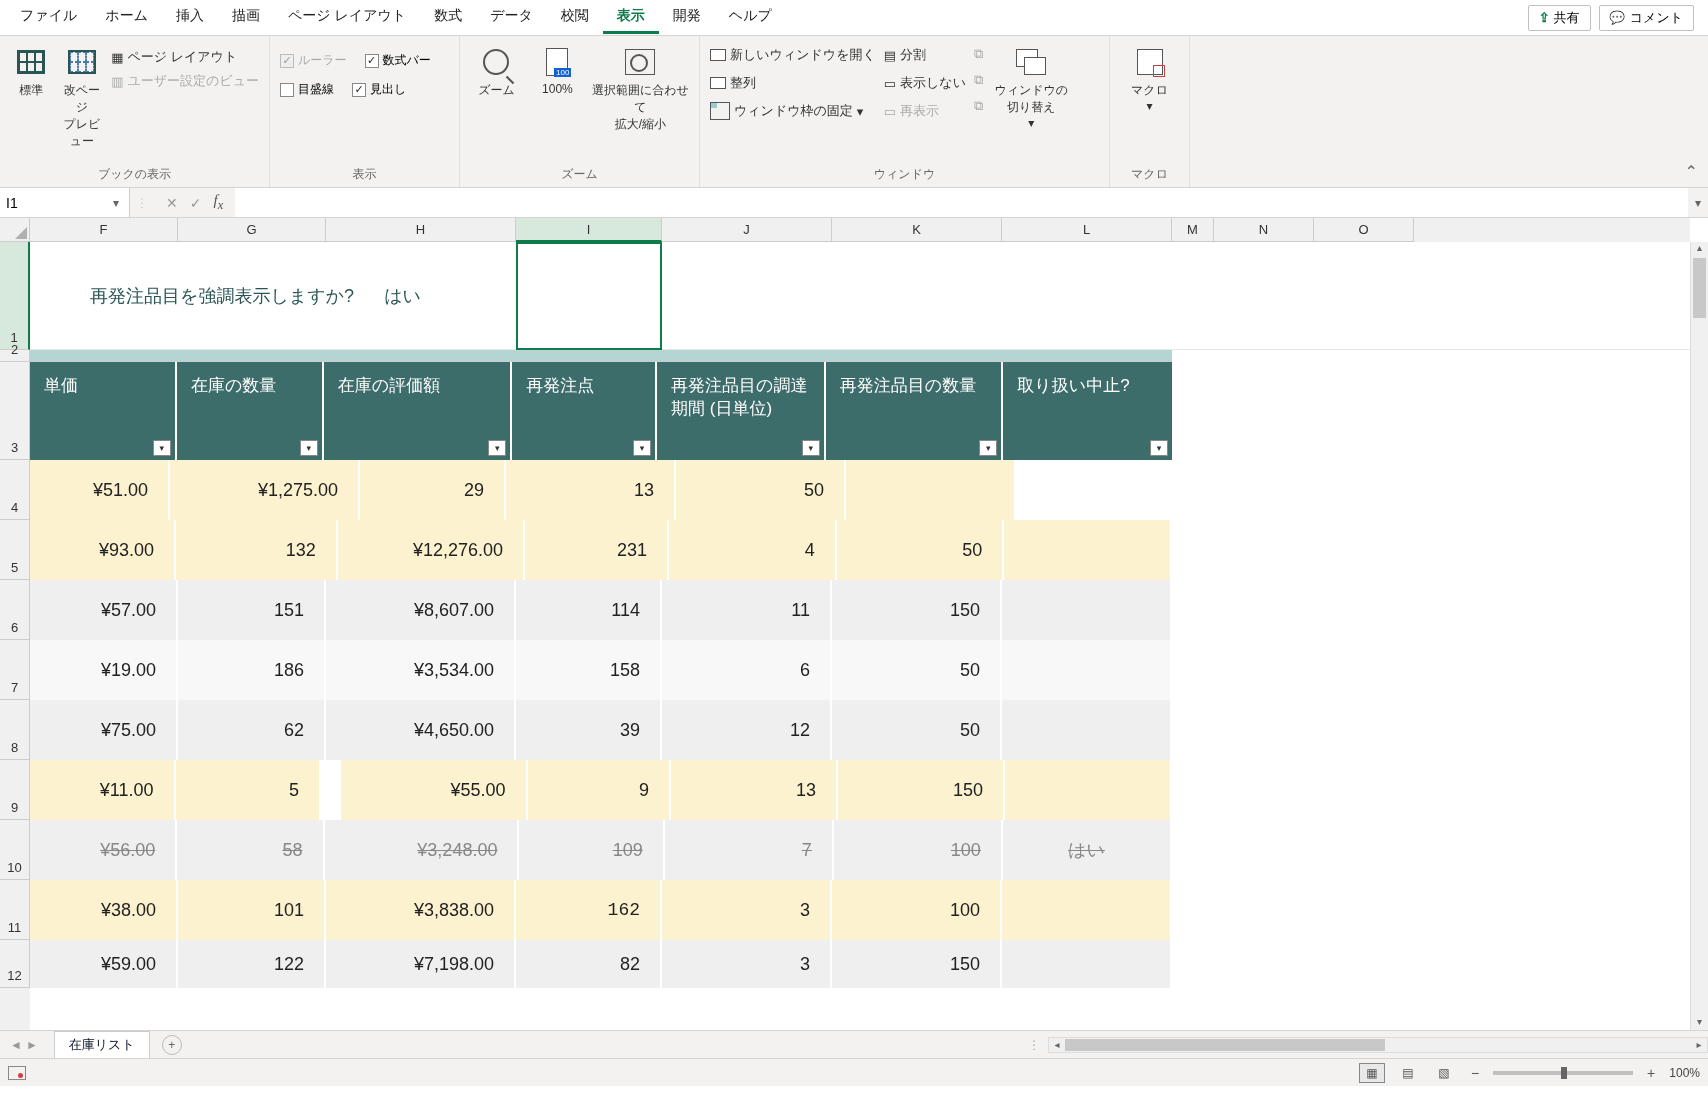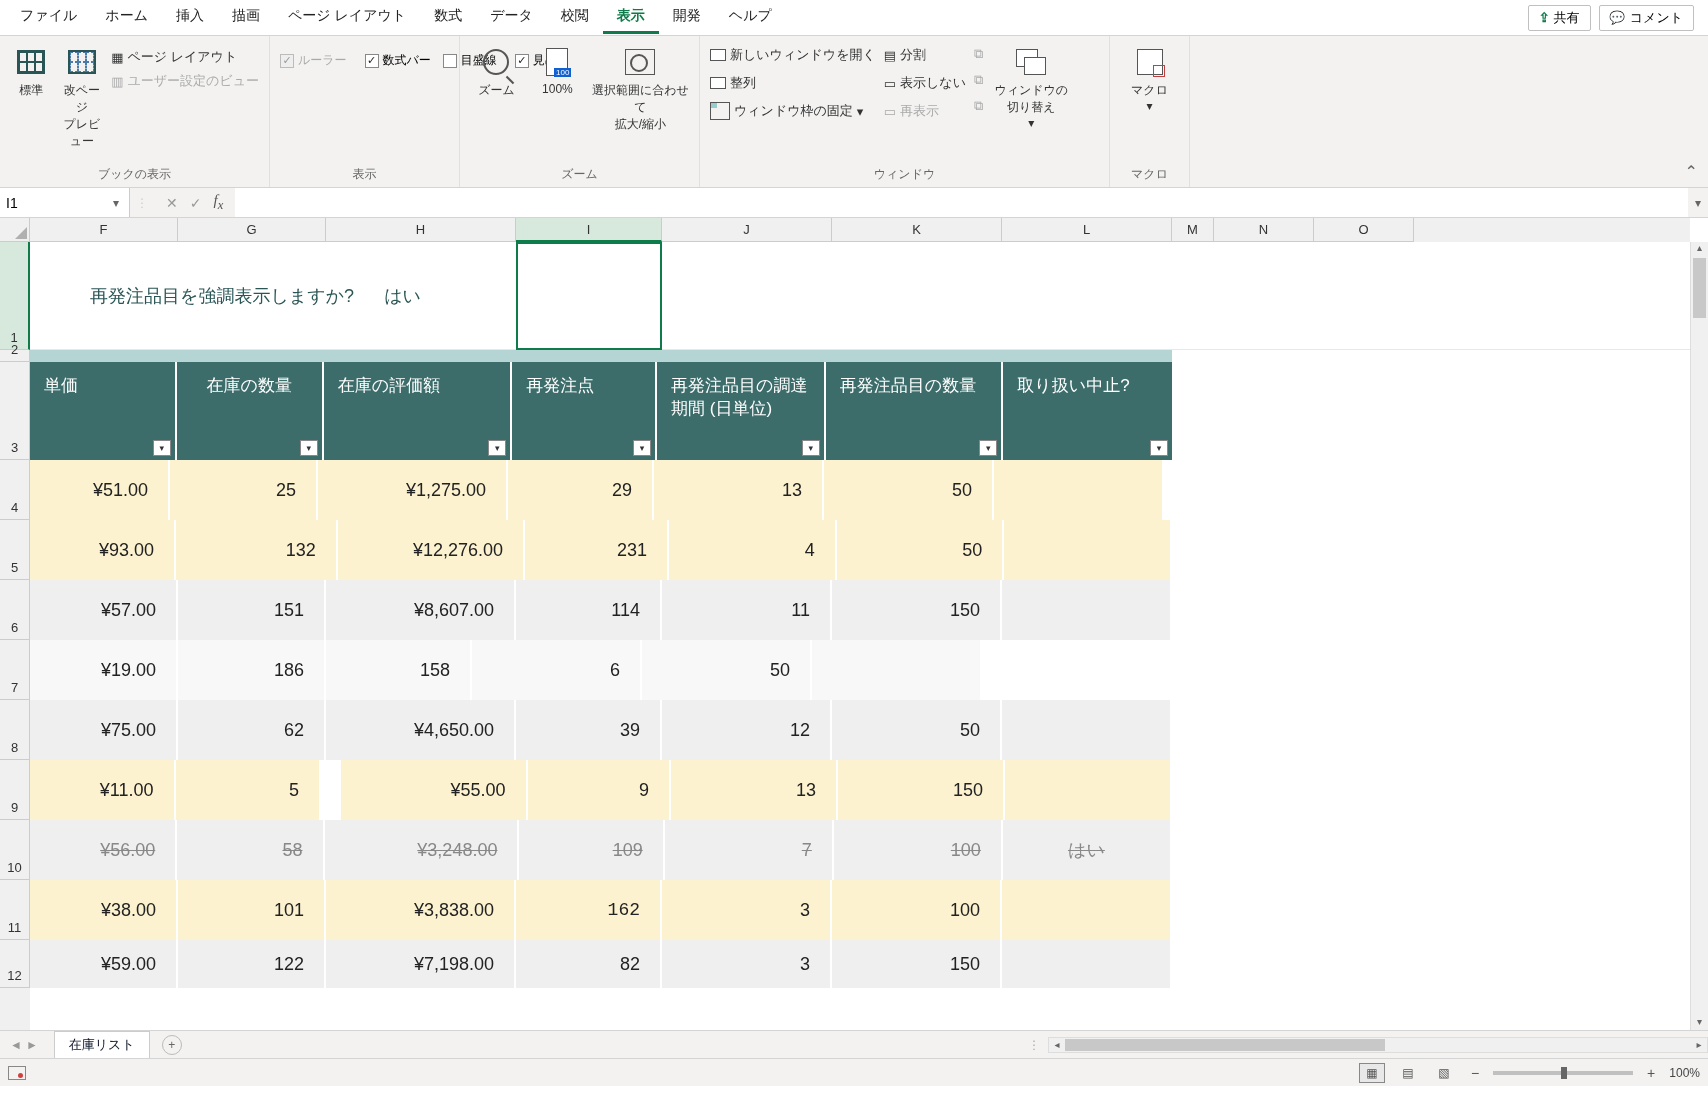--- a/index.html
+++ b/index.html
@@ -188,21 +188,21 @@
         <div class="ribbon-row dim-text">
           <span>▥</span>
           <span>ユーザー設定のビュー</span>
         </div>
       </div>
     </div>
     <div class="ribbon-group-label">ブックの表示</div>
   </div>
 
   <div class="ribbon-group" style="width:190px">
-    <div class="ribbon-group-body" style="flex-direction:row;gap:12px;padding-top:10px">
+    <div class="ribbon-group-body" style="flex-direction:column;gap:12px;padding-top:10px">
       <div style="display:flex;gap:18px">
         <div class="ribbon-row">
           <span class="chk dim on"></span>
           <span class="dim-text">ルーラー</span>
         </div>
         <div class="ribbon-row">
           <span class="chk on"></span>
           <span>数式バー</span>
         </div>
       </div>
@@ -369,21 +369,21 @@
           <span>はい</span>
         </div>
       </div>
       <div class="row1-sel"></div>
       <div class="row2" style="width: 1142px;"></div>
       <div class="headerrow" style="width: 1142px;">
         <div class="hcell" style="width: 148px;">
           <span>単価</span>
           <div class="filter">▾</div>
         </div>
-        <div class="hcell" style="width: 148px; text-align: center;">
+        <div class="hcell" style="width: 148px;">
           <span>在庫の数量</span>
           <div class="filter">▾</div>
         </div>
         <div class="hcell" style="width: 190px;">
           <span>在庫の評価額</span>
           <div class="filter">▾</div>
         </div>
         <div class="hcell" style="width: 146px;">
           <span>再発注点</span>
           <div class="filter">▾</div>
@@ -396,21 +396,20 @@
           <span>再発注品目の数量</span>
           <div class="filter">▾</div>
         </div>
         <div class="hcell" style="width: 170px;">
           <span>取り扱い中止?</span>
           <div class="filter">▾</div>
         </div>
       </div>
       <div class="datarow" style="width: 1142px; height: 60px;">
         <div class="dcell highlight" style="width: 140px;">¥51.00</div>
-        <div class="dcell highlight" style="width: 148px;">25</div>
         <div class="dcell highlight" style="width: 190px;">¥1,275.00</div>
         <div class="dcell highlight" style="width: 146px;">29</div>
         <div class="dcell highlight" style="width: 170px;">13</div>
         <div class="dcell highlight" style="width: 170px;">50</div>
         <div class="dcell highlight center" style="width: 170px;"></div>
       </div>
       <div class="datarow" style="width: 1142px; height: 60px;">
         <div class="dcell highlight" style="width: 148px;">¥93.00</div>
         <div class="dcell highlight" style="width: 164px;">132</div>
         <div class="dcell highlight" style="width: 190px;">¥12,276.00</div>
@@ -424,20 +423,21 @@
         <div class="dcell normal-even" style="width: 148px;">151</div>
         <div class="dcell normal-even" style="width: 190px;">¥8,607.00</div>
         <div class="dcell normal-even" style="width: 146px;">114</div>
         <div class="dcell normal-even" style="width: 170px;">11</div>
         <div class="dcell normal-even" style="width: 170px;">150</div>
         <div class="dcell normal-even center" style="width: 170px;"></div>
       </div>
       <div class="datarow" style="width: 1142px; height: 60px;">
         <div class="dcell normal-odd" style="width: 148px;">¥19.00</div>
         <div class="dcell normal-odd" style="width: 148px;">186</div>
+        <div class="dcell normal-odd" style="width: 190px;">¥3,534.00</div>
         <div class="dcell normal-odd" style="width: 146px;">158</div>
         <div class="dcell normal-odd" style="width: 170px;">6</div>
         <div class="dcell normal-odd" style="width: 170px;">50</div>
         <div class="dcell normal-odd center" style="width: 170px;"></div>
       </div>
       <div class="datarow" style="width: 1142px; height: 60px;">
         <div class="dcell normal-even" style="width: 148px;">¥75.00</div>
         <div class="dcell normal-even" style="width: 148px;">62</div>
         <div class="dcell normal-even" style="width: 190px;">¥4,650.00</div>
         <div class="dcell normal-even" style="width: 146px;">39</div>

